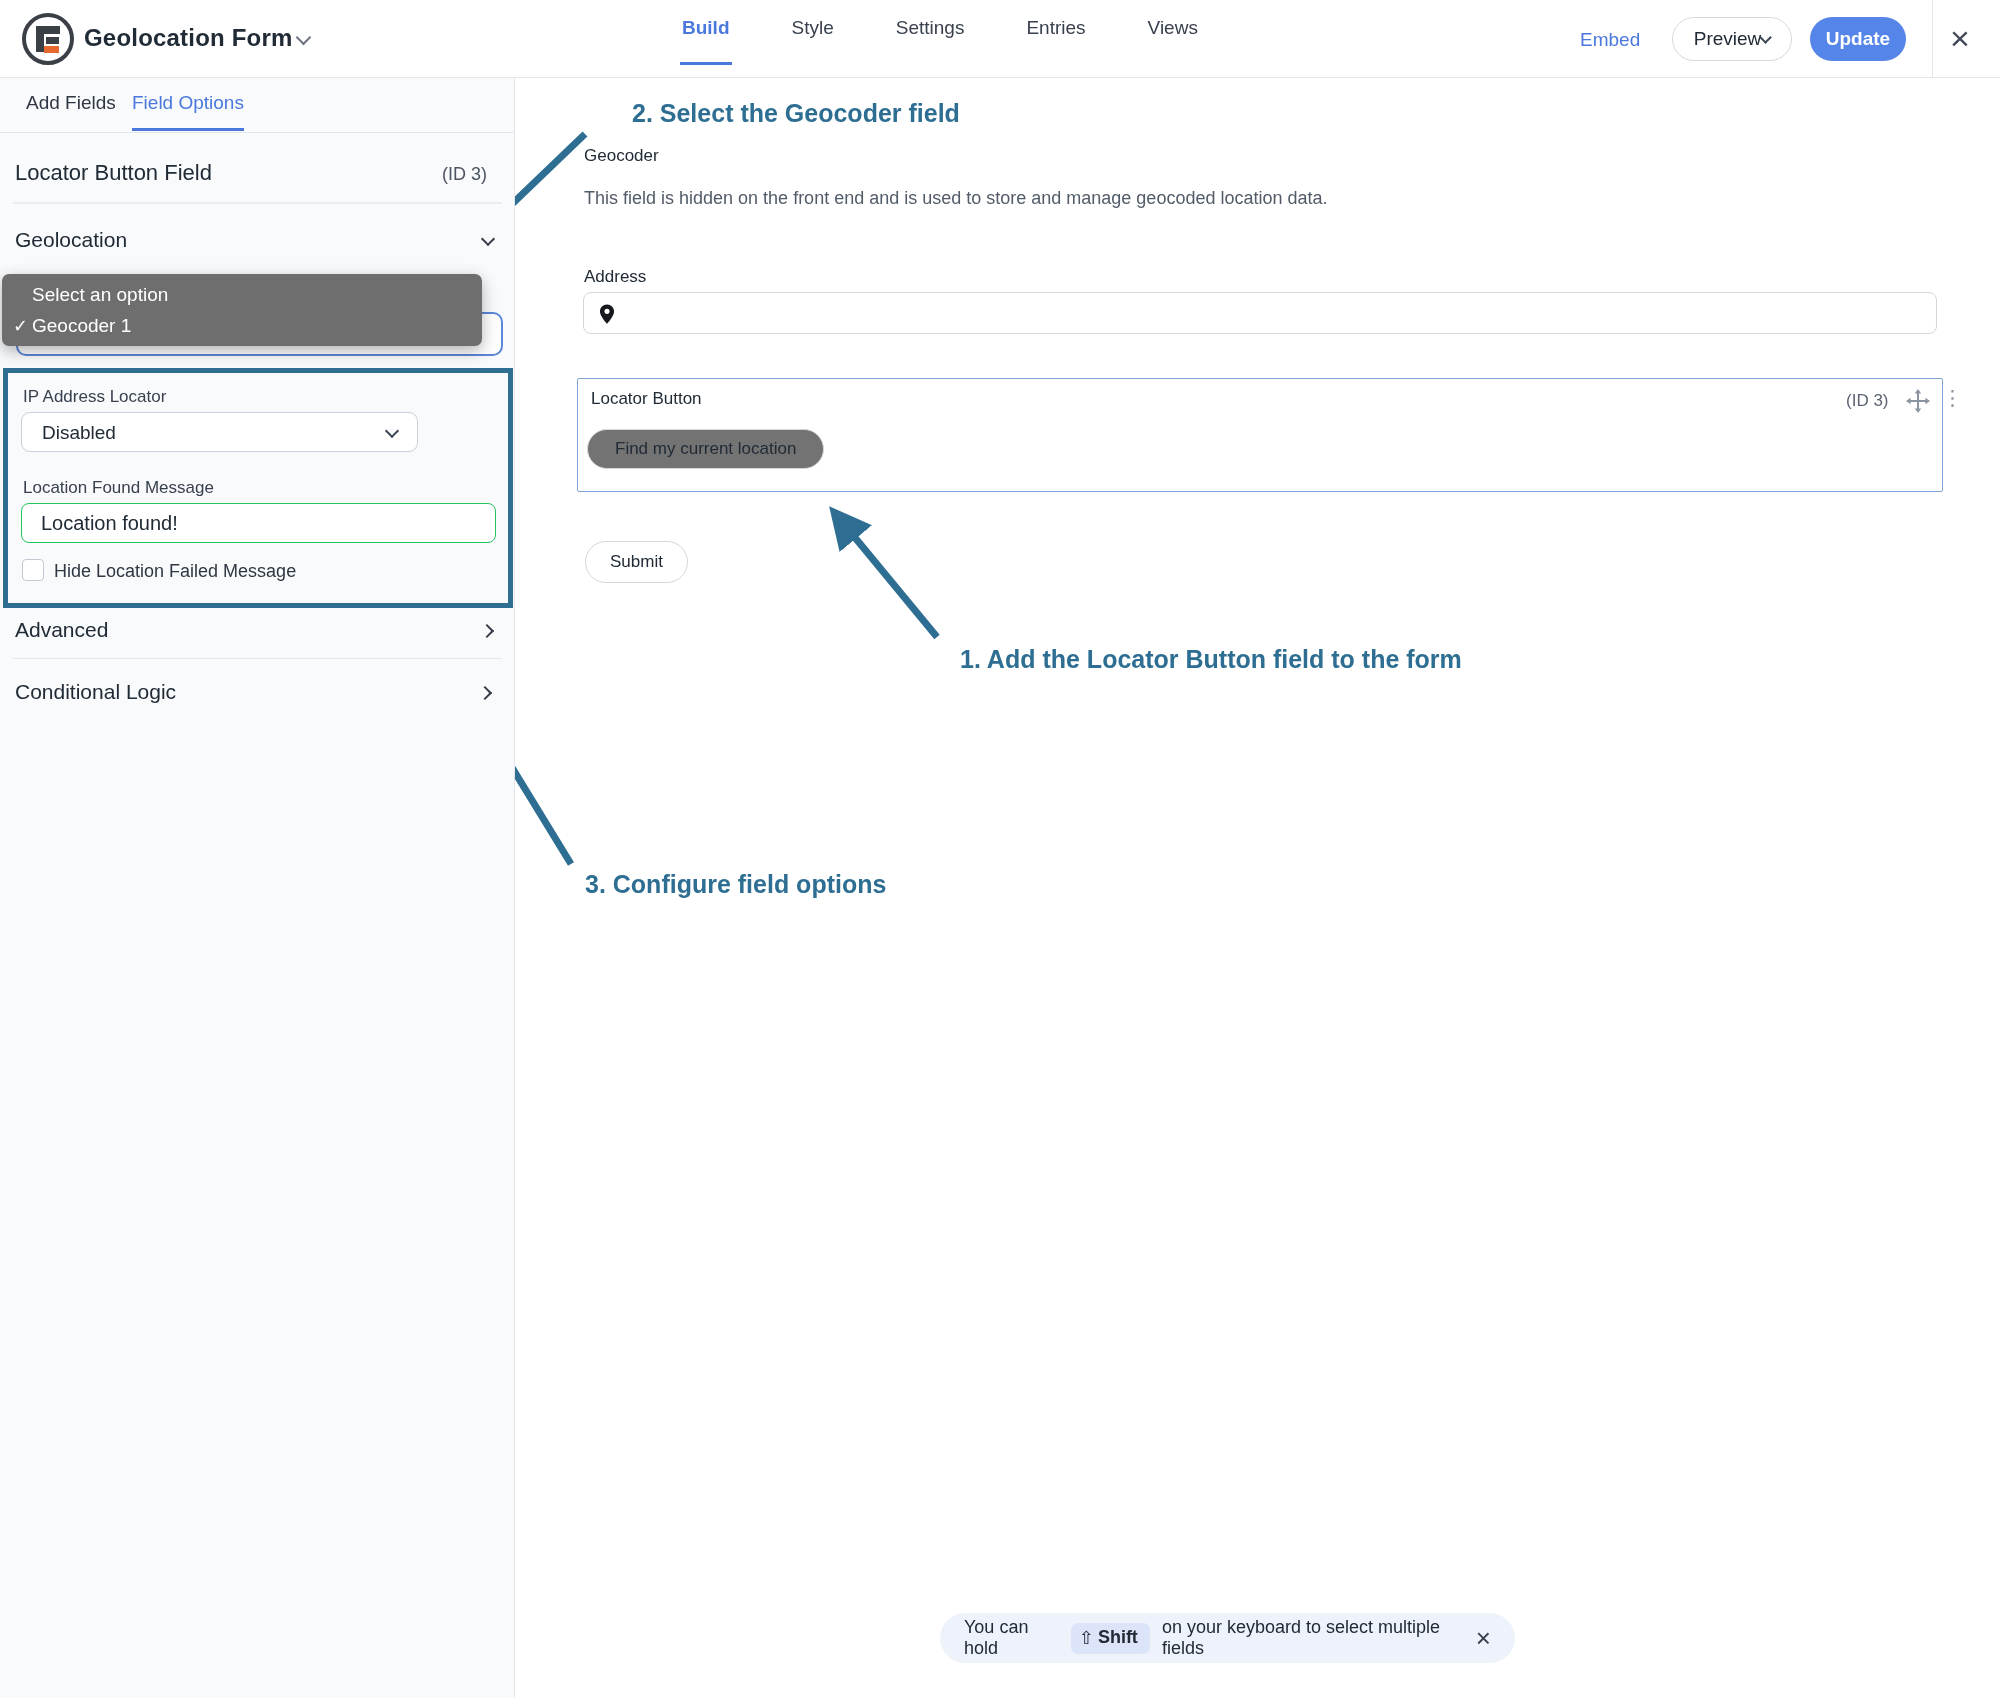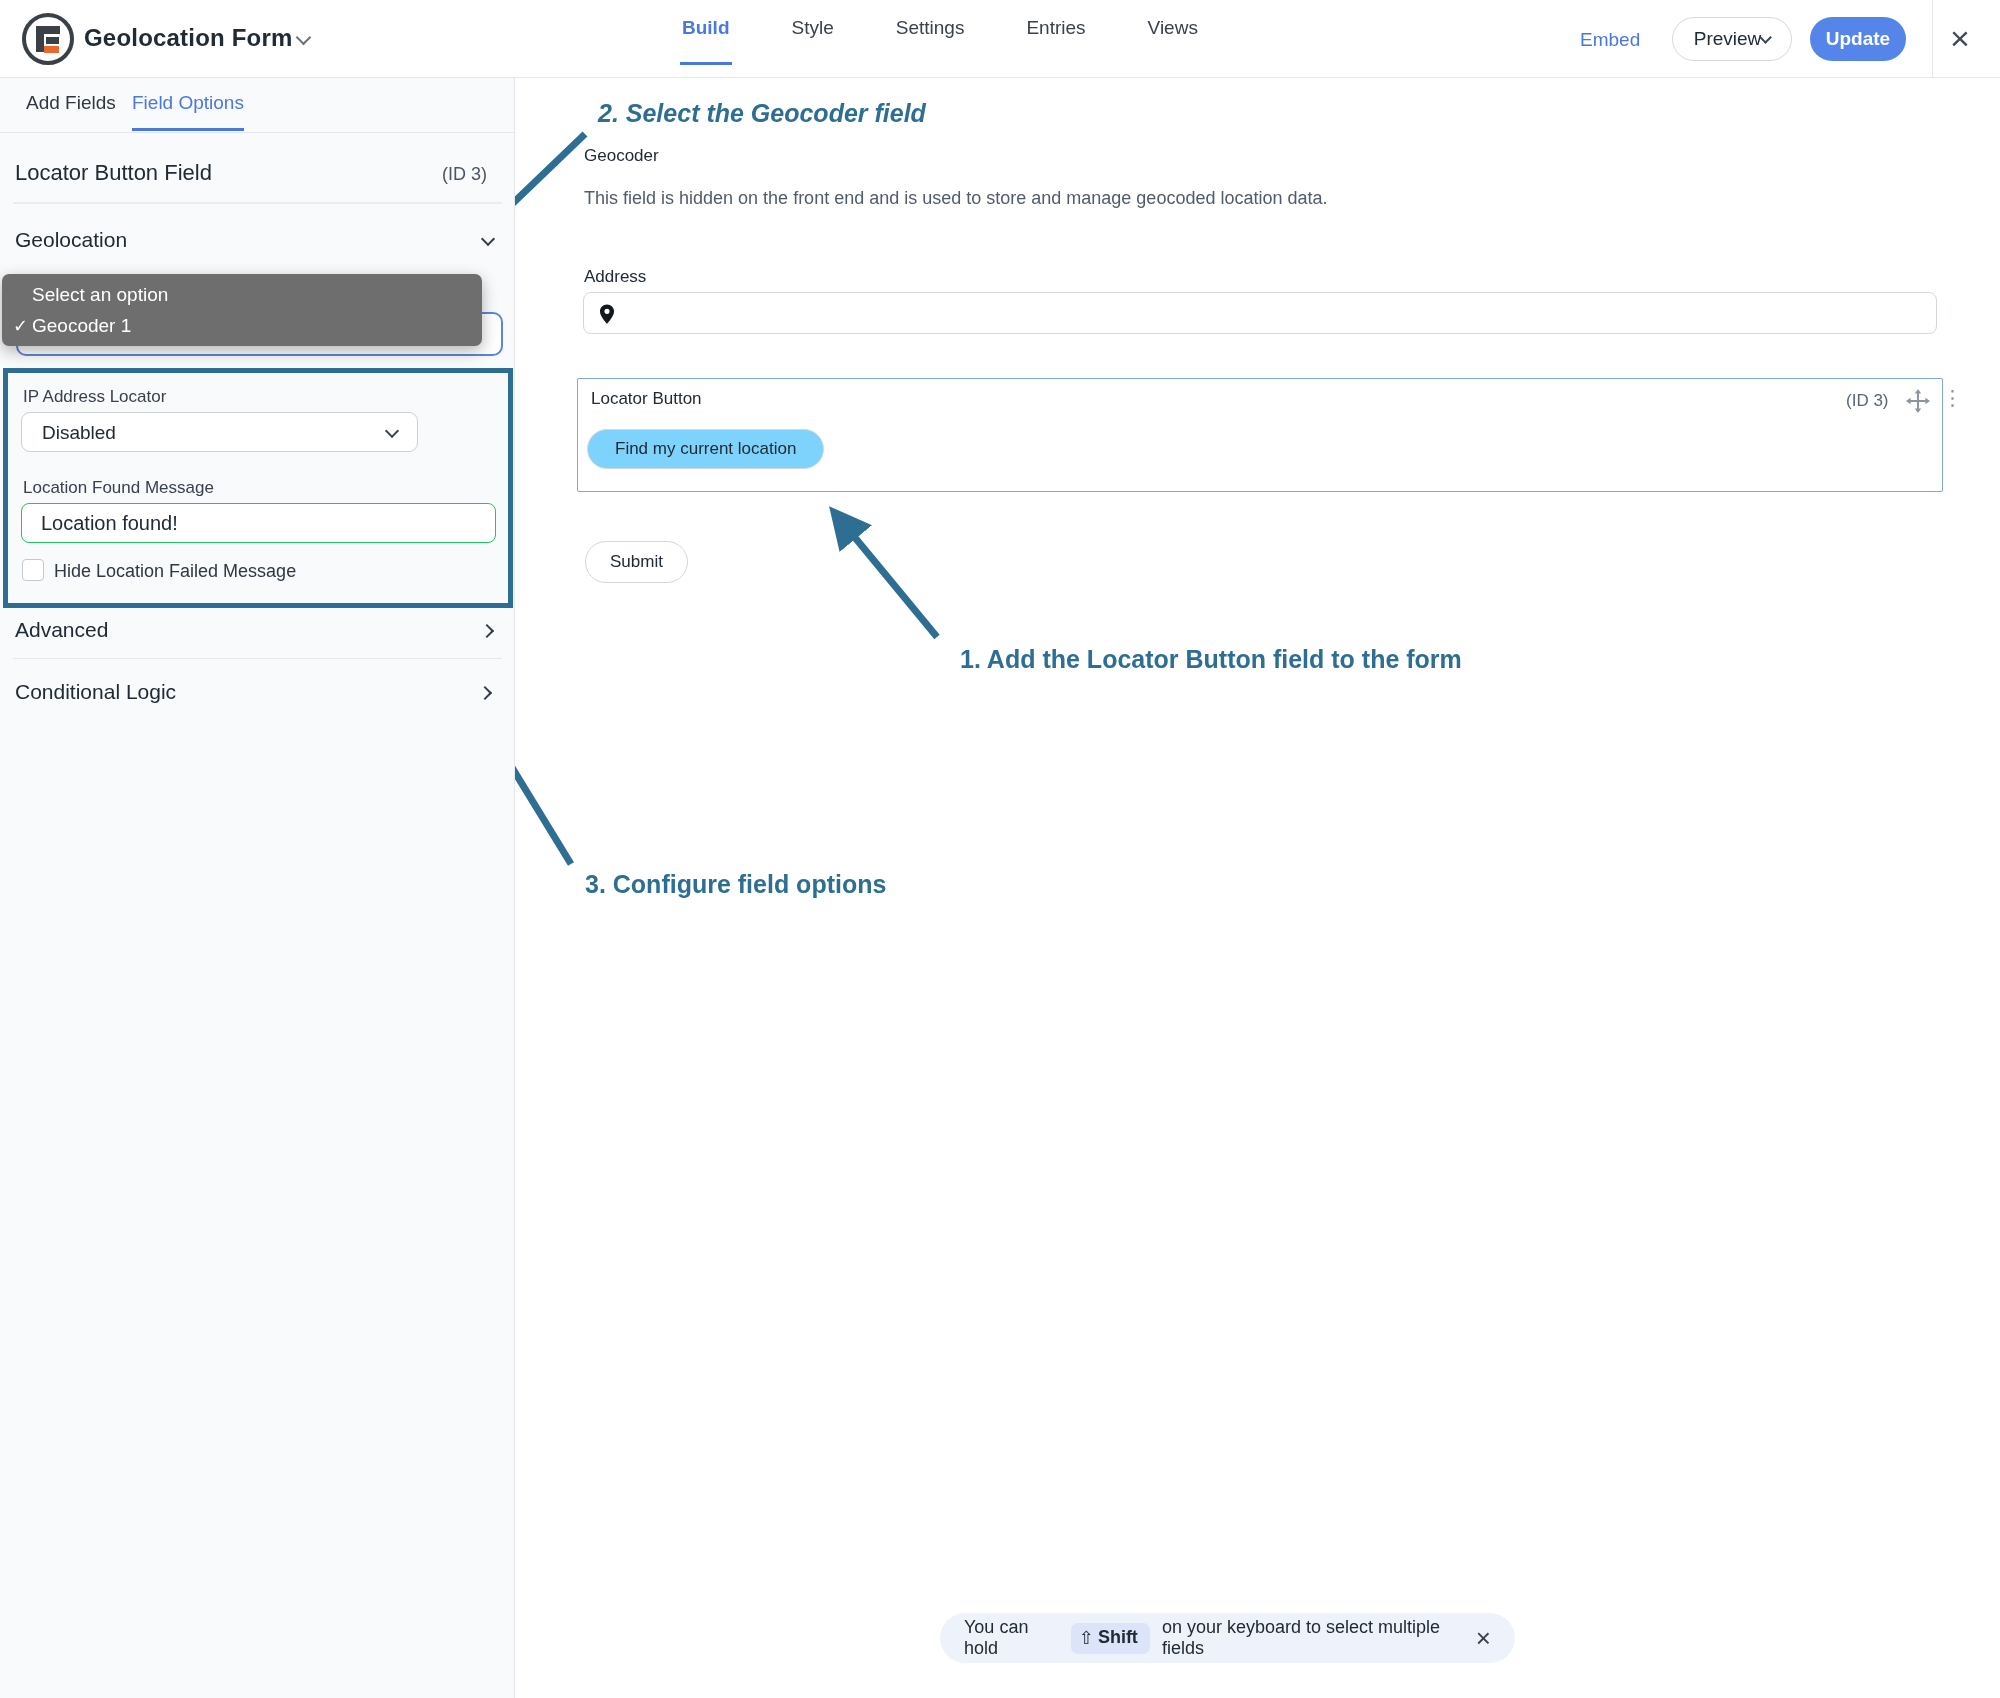--- a/index.html
+++ b/index.html
@@ -58,36 +58,36 @@
 
   .sb-row-title { position:absolute; left:15px; font-size:21px; color:#212b36; cursor:pointer; }
   .adv-title { top:540px; }
   .adv-chev { position:absolute; left:482px; top:548px; width:10px; height:10px; border-top:2.5px solid #353d49; border-right:2.5px solid #353d49; transform:rotate(45deg); cursor:pointer; }
   .sb-div2 { position:absolute; left:13px; top:580px; width:489px; height:1px; background:#e5e8ec; }
   .cl-title { top:602px; }
   .cl-chev { position:absolute; left:480px; top:610px; width:10px; height:10px; border-top:2.5px solid #353d49; border-right:2.5px solid #353d49; transform:rotate(45deg); cursor:pointer; }
 
   
   .annot { position:absolute; font-size:25px; font-weight:700; color:#2d6e92; z-index:6; }
-  .step2 { left:598px; top:99px;font-style:italic; }
+  .step2 { left:632px; top:99px; }
   .step1 { left:960px; top:645px;text-align:right; }
   .step3 { left:585px; top:870px; }
 
   .geocoder-label { position:absolute; left:584px; top:146px; font-size:17px; color:#212b36; }
   .geocoder-desc { position:absolute; left:584px; top:188px; font-size:18px; color:#525c69; }
   .address-label { position:absolute; left:584px; top:267px; font-size:17px; color:#212b36; }
   .address-input { position:absolute; left:583px; top:292px; width:1354px; height:42px; background:#fff; border:1px solid #d2d7de; border-radius:8px; cursor:text; }
   .pin-icon { position:absolute; left:12px; top:8px; width:22px; height:26px; }
 
   .locator-box { position:absolute; left:577px; top:378px; width:1366px; height:114px; background:#fff; border:1.5px solid #7ea6d8; border-radius:2px; cursor:pointer; }
   .locator-label { position:absolute; left:13px; top:10px; font-size:17px; color:#212b36; }
   .locator-id { position:absolute; left:1268px; top:12px; font-size:17px; color:#5a6472; }
   .move-icon { position:absolute; left:1328px; top:10px; width:24px; height:24px; cursor:grab; }
   .kebab-icon { position:absolute; left:1364px; top:6px; font-size:21px; color:#8b95a1; letter-spacing:0; cursor:pointer; line-height:26px; }
-  .find-btn { position:absolute; left:9px; top:50px; height:40px; padding:0 27px; background:#7dd3fc; border:1px solid #d2d7de; border-radius:21px; font-size:17px; color:#212b36; display:flex; align-items:center; cursor:pointer; font-family:"Liberation Sans", sans-serif; }
+  .find-btn { position:absolute; left:9px; top:50px; height:40px; padding:0 27px; background:#737373; border:1px solid #d2d7de; border-radius:21px; font-size:17px; color:#212b36; display:flex; align-items:center; cursor:pointer; font-family:"Liberation Sans", sans-serif; }
   .submit-btn { position:absolute; left:585px; top:541px; height:42px; padding:0 24px; background:#fff; border:1px solid #d2d7de; border-radius:21px; font-size:17px; color:#212b36; display:flex; align-items:center; cursor:pointer; font-family:"Liberation Sans", sans-serif; }
 
   .arrows { position:absolute; left:0; top:0; width:2000px; height:1698px; pointer-events:none; z-index:4; }
 
   
   .toast { position:absolute; left:940px; top:1613px; width:575px; height:50px; background:#eef2fb; border-radius:25px; display:flex; align-items:center; padding:0 24px; gap:12px; z-index:10; }
   .toast .txt { font-size:18px; color:#212b36; }
   .shift-badge { background:#dbe4f8; border-radius:7px; padding:4px 12px 5px 8px; font-size:18px; color:#212b36; display:flex; align-items:center; gap:4px; }
   .shift-badge b { font-weight:700; }
   .toast-close { font-size:26px; color:#39414e; cursor:pointer; margin-left:4px; line-height:24px; }

